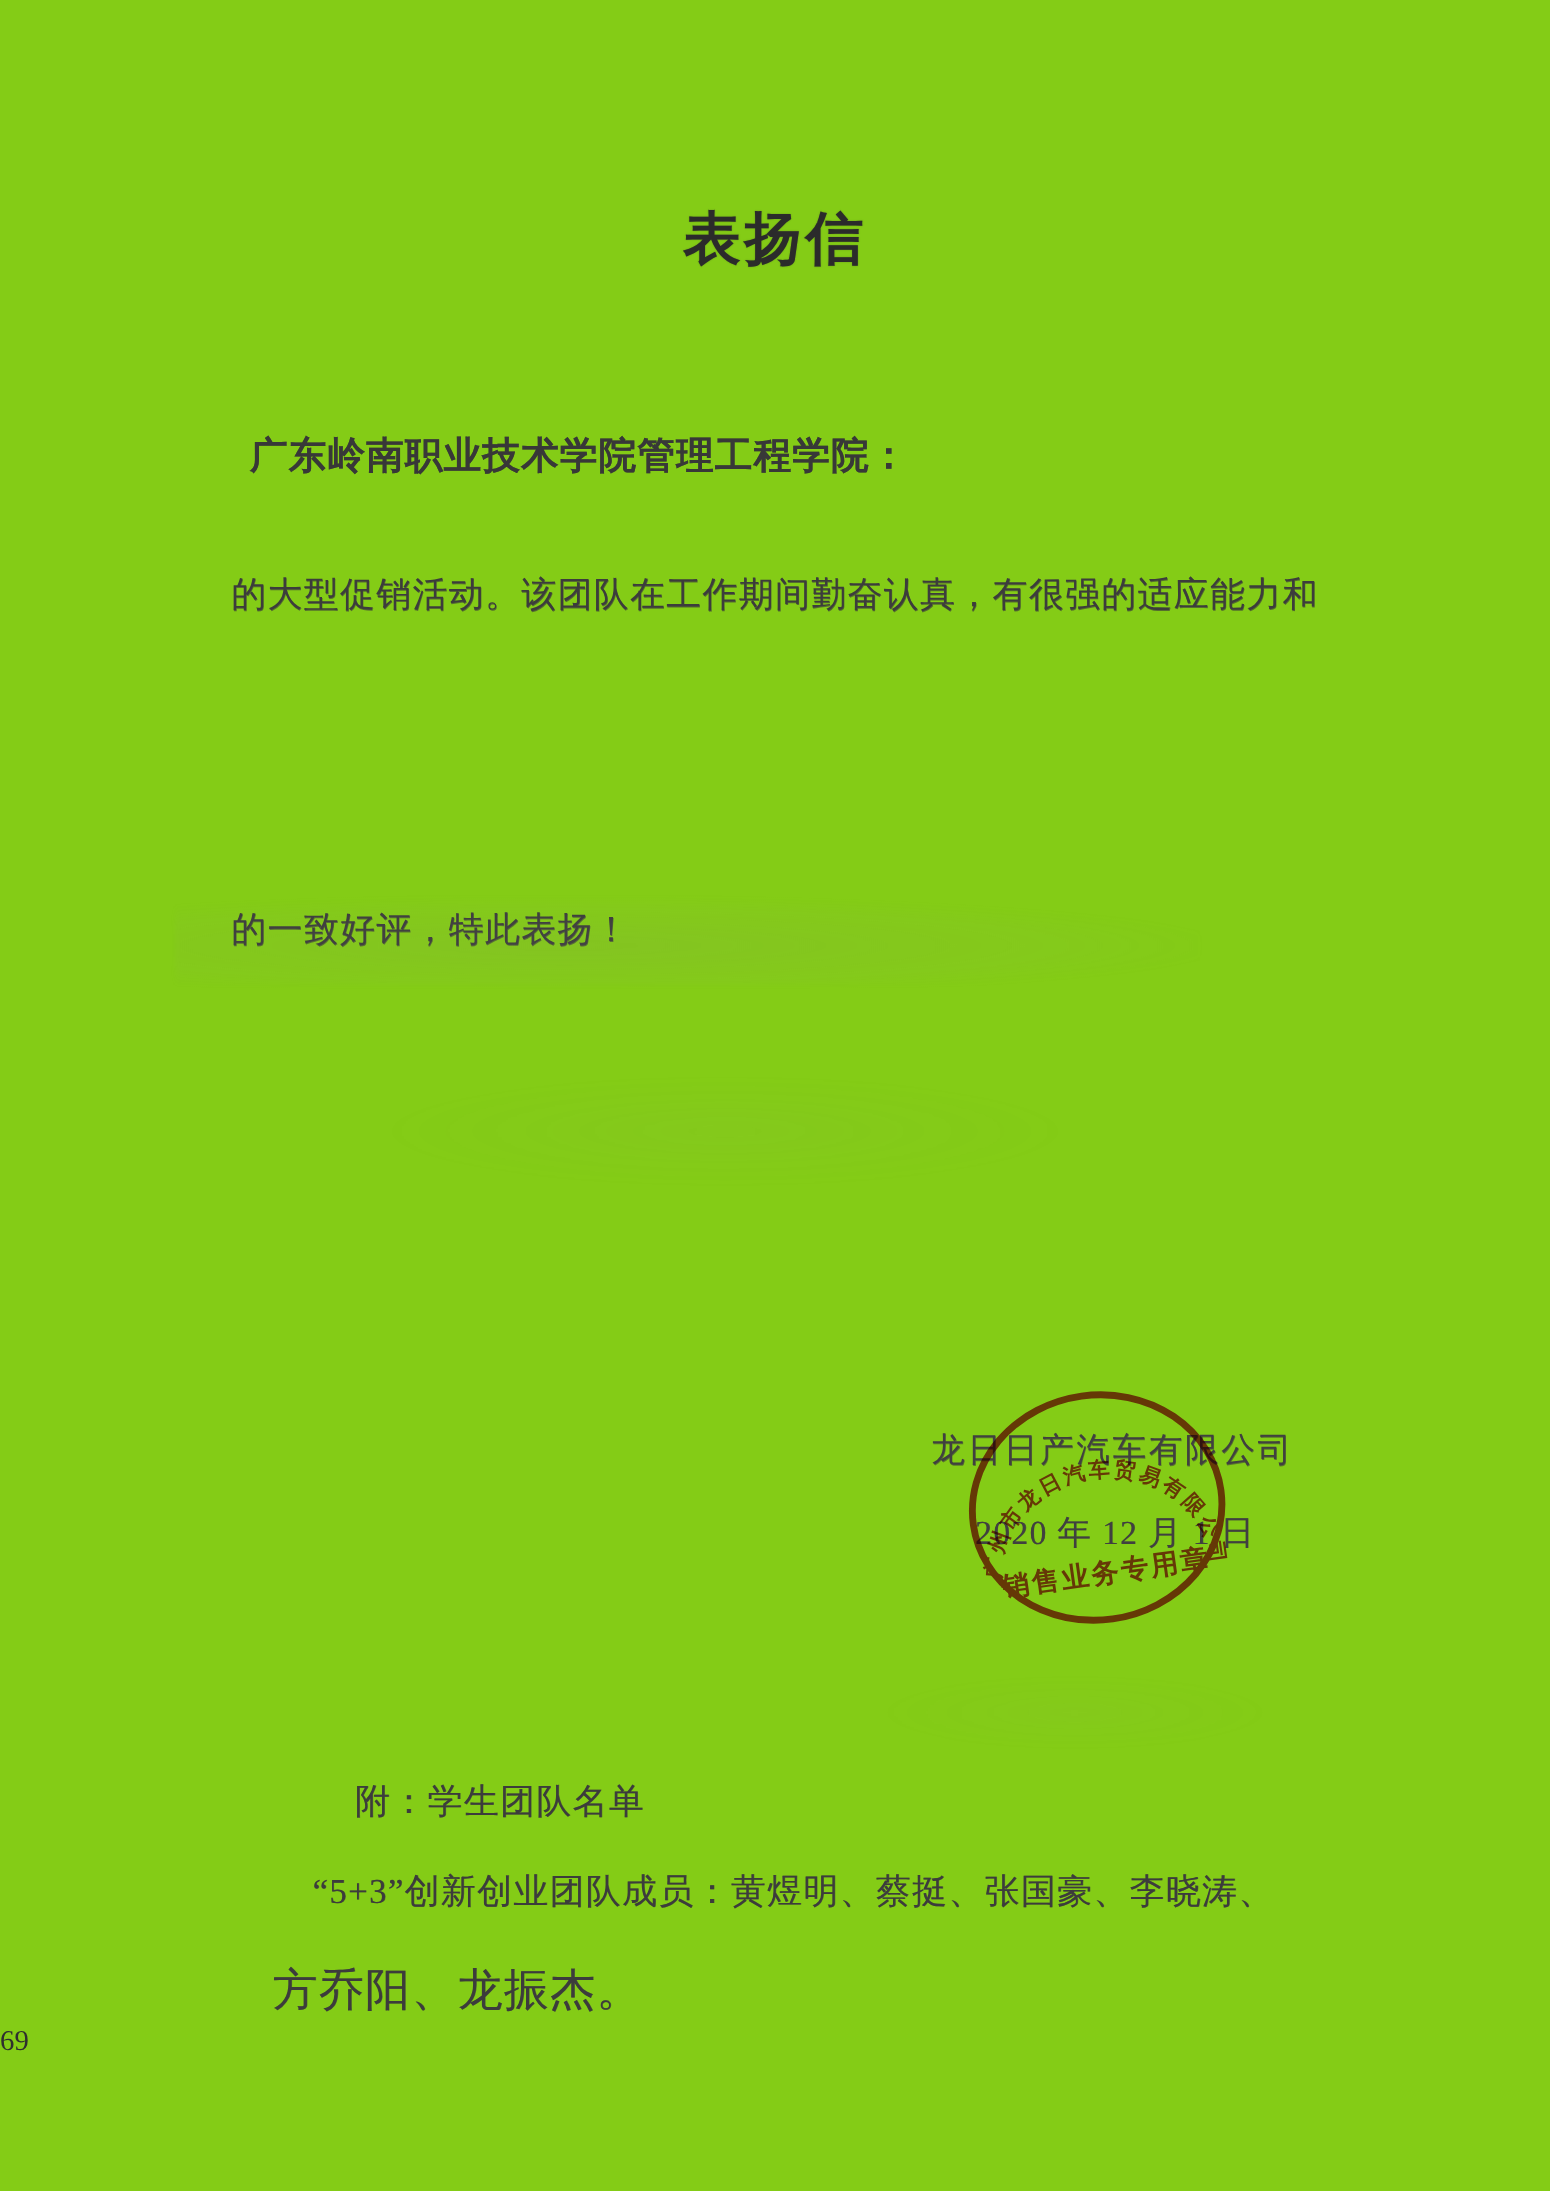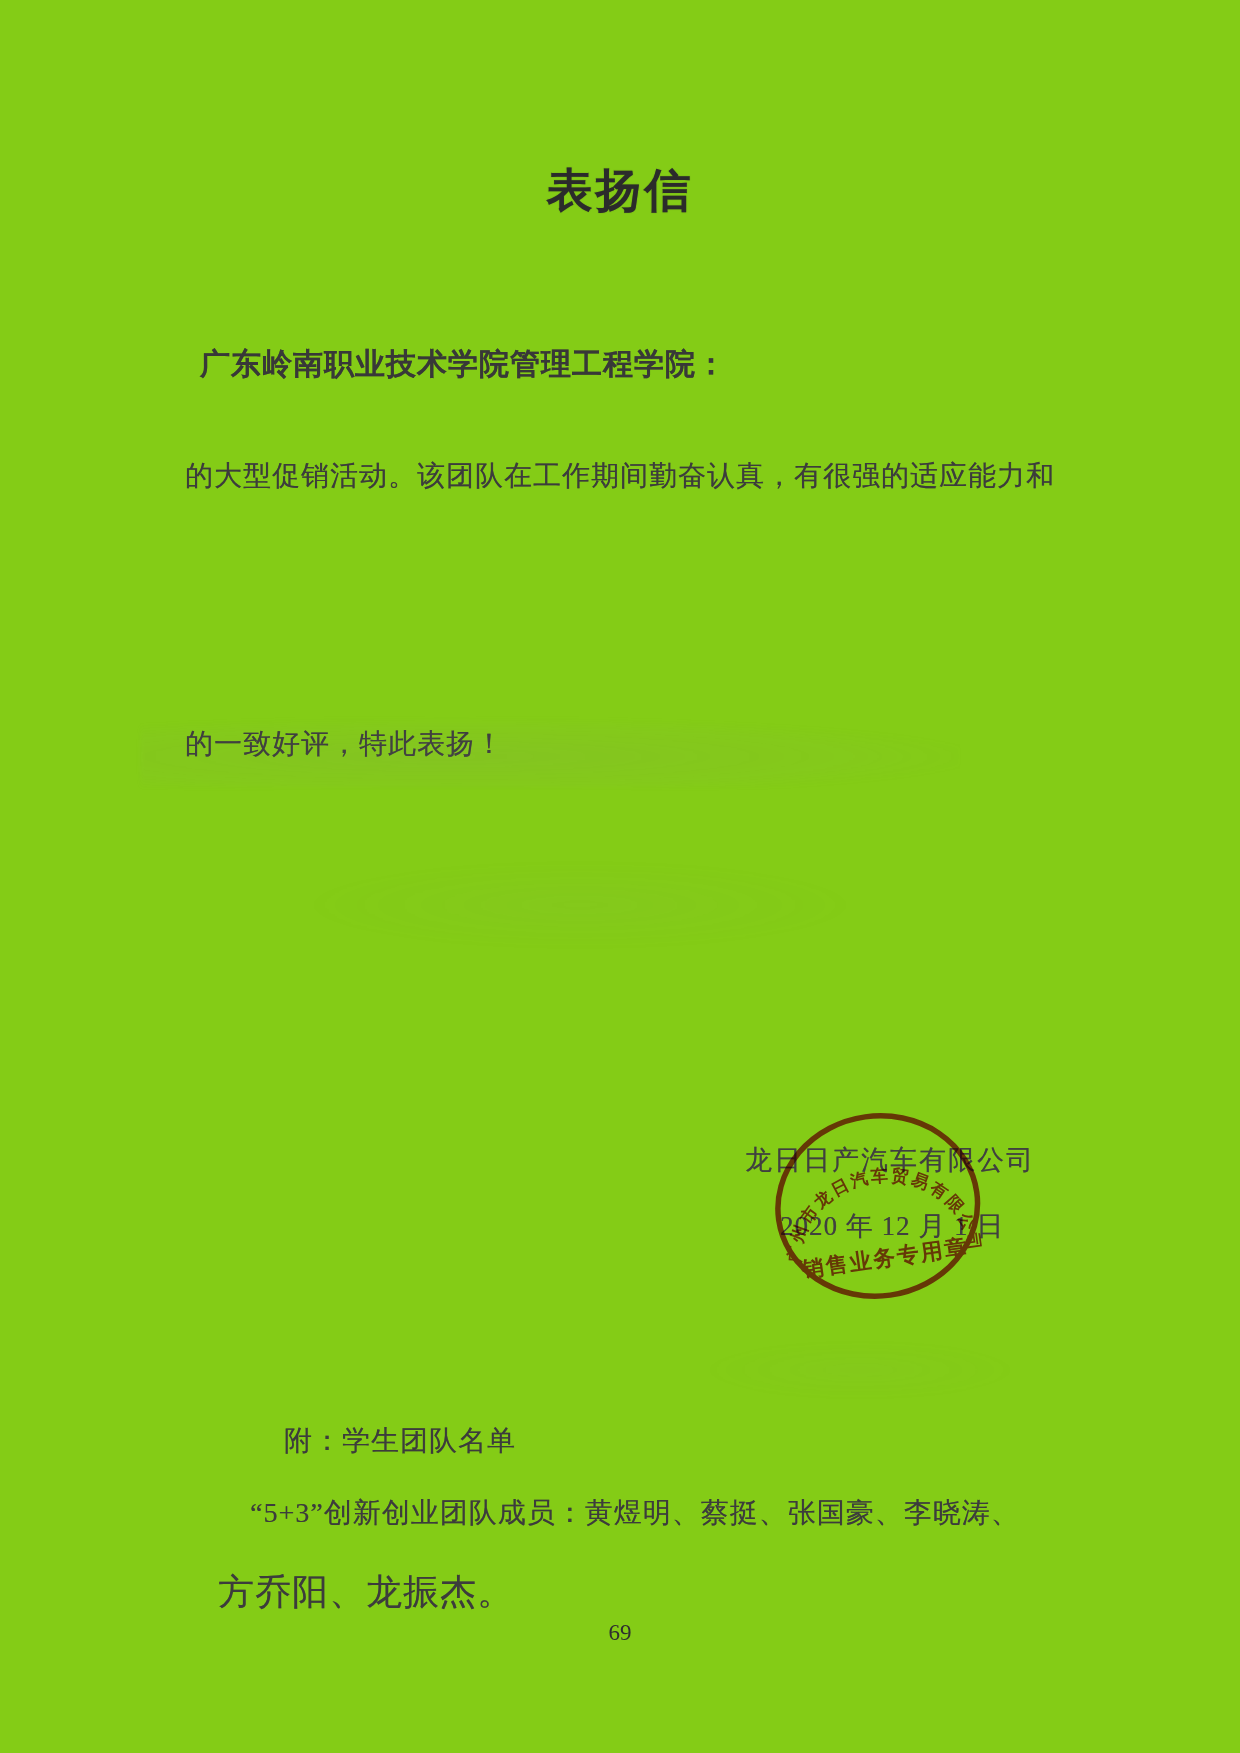--- a/index.html
+++ b/index.html
@@ -109,21 +109,20 @@
     letter-spacing: 1px;
     color: #3c3c3c;
     white-space: nowrap;
     text-shadow: 0.3px 0.3px 0.5px rgba(60,60,60,0.6);
   }
   .page-number {
     position: absolute;
     top: 1620px;
     left: 0;
     width: 100%;
-    text-align: center;
     font-size: 23px;
     color: #2f2f2f;
   }
   .smudge { position: absolute; pointer-events: none; }
   .smudge.s1 {
     top: 718px; left: 140px; width: 820px; height: 70px;
     background: radial-gradient(ellipse at 38% 55%, rgba(130,130,130,0.10), rgba(150,150,150,0.04) 55%, transparent 75%);
     filter: blur(2px);
   }
   .smudge.s2 {

